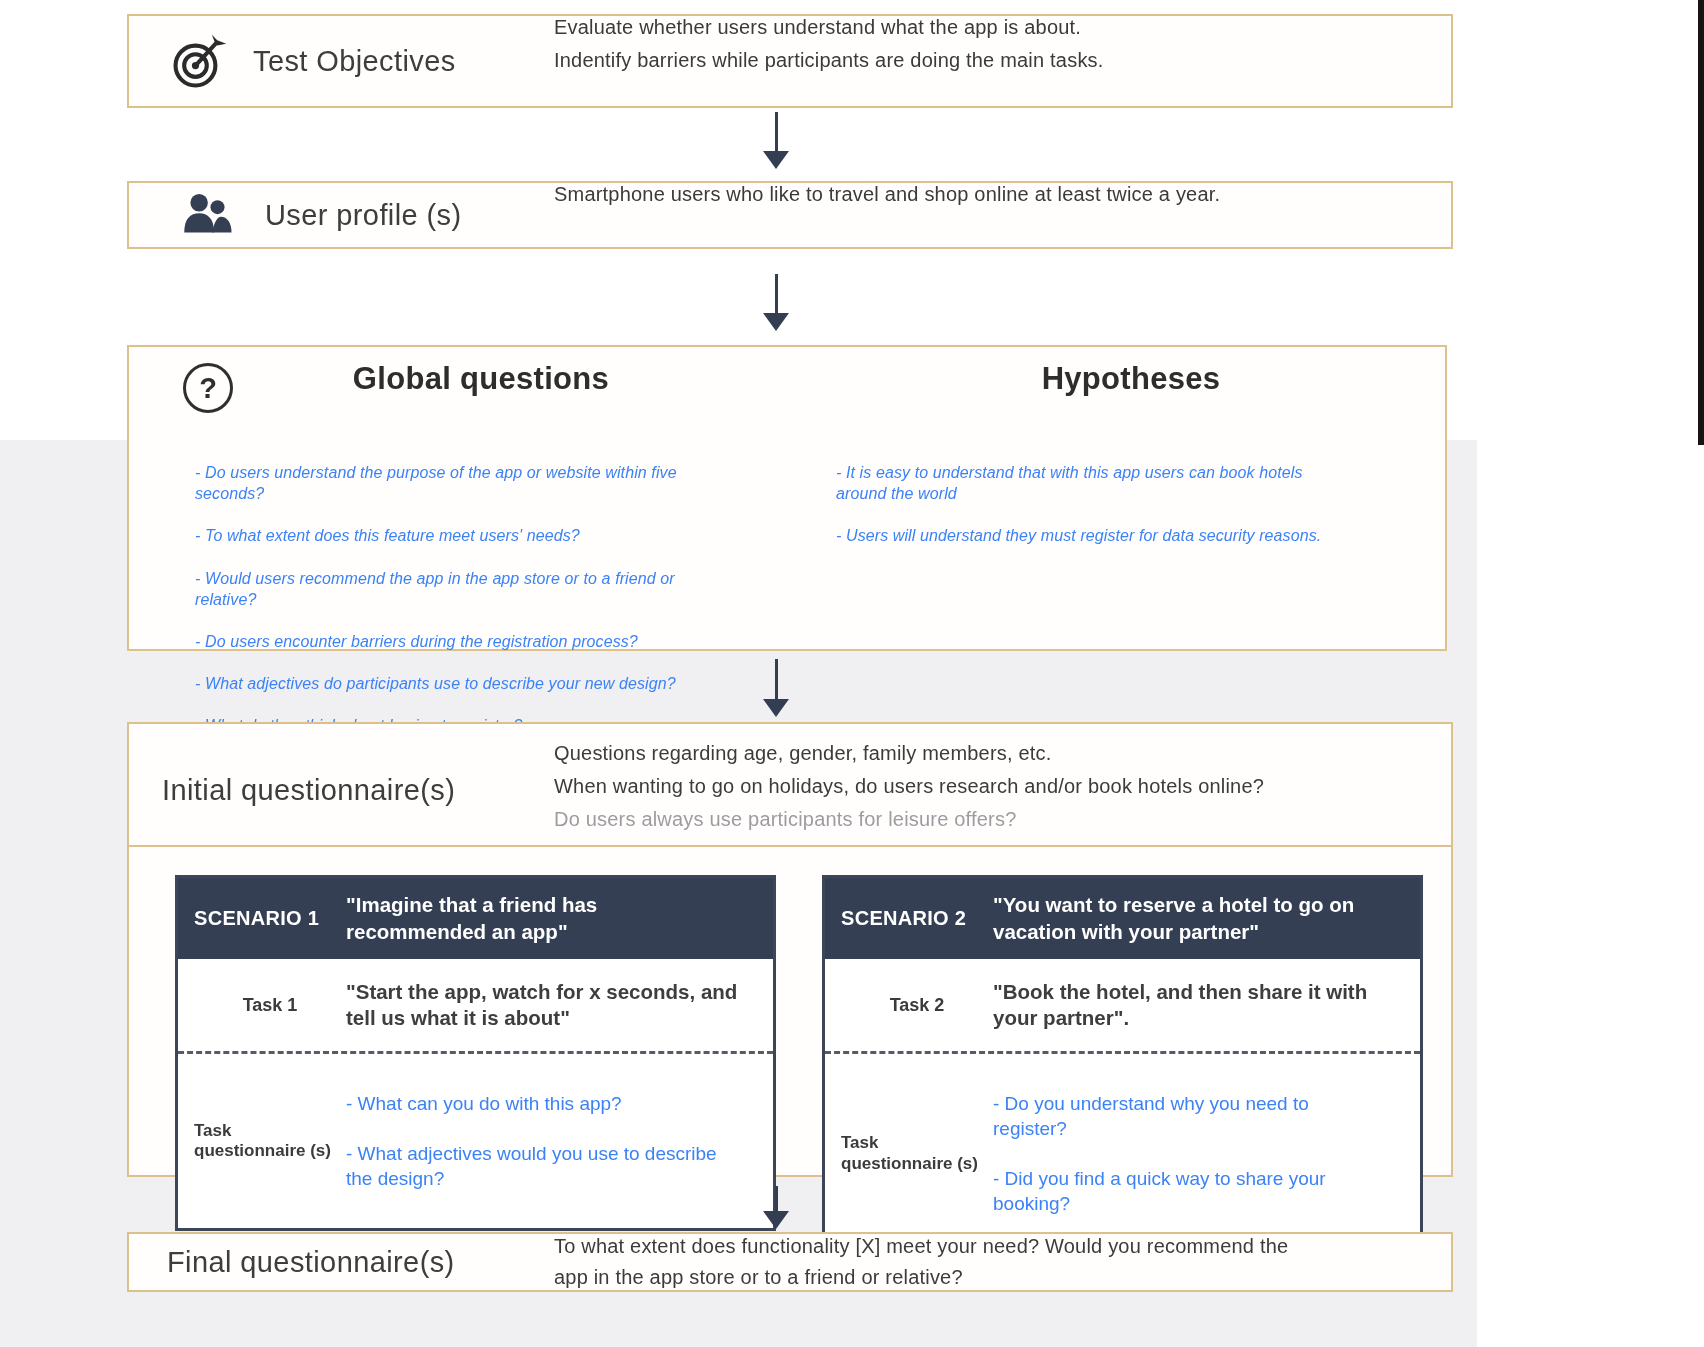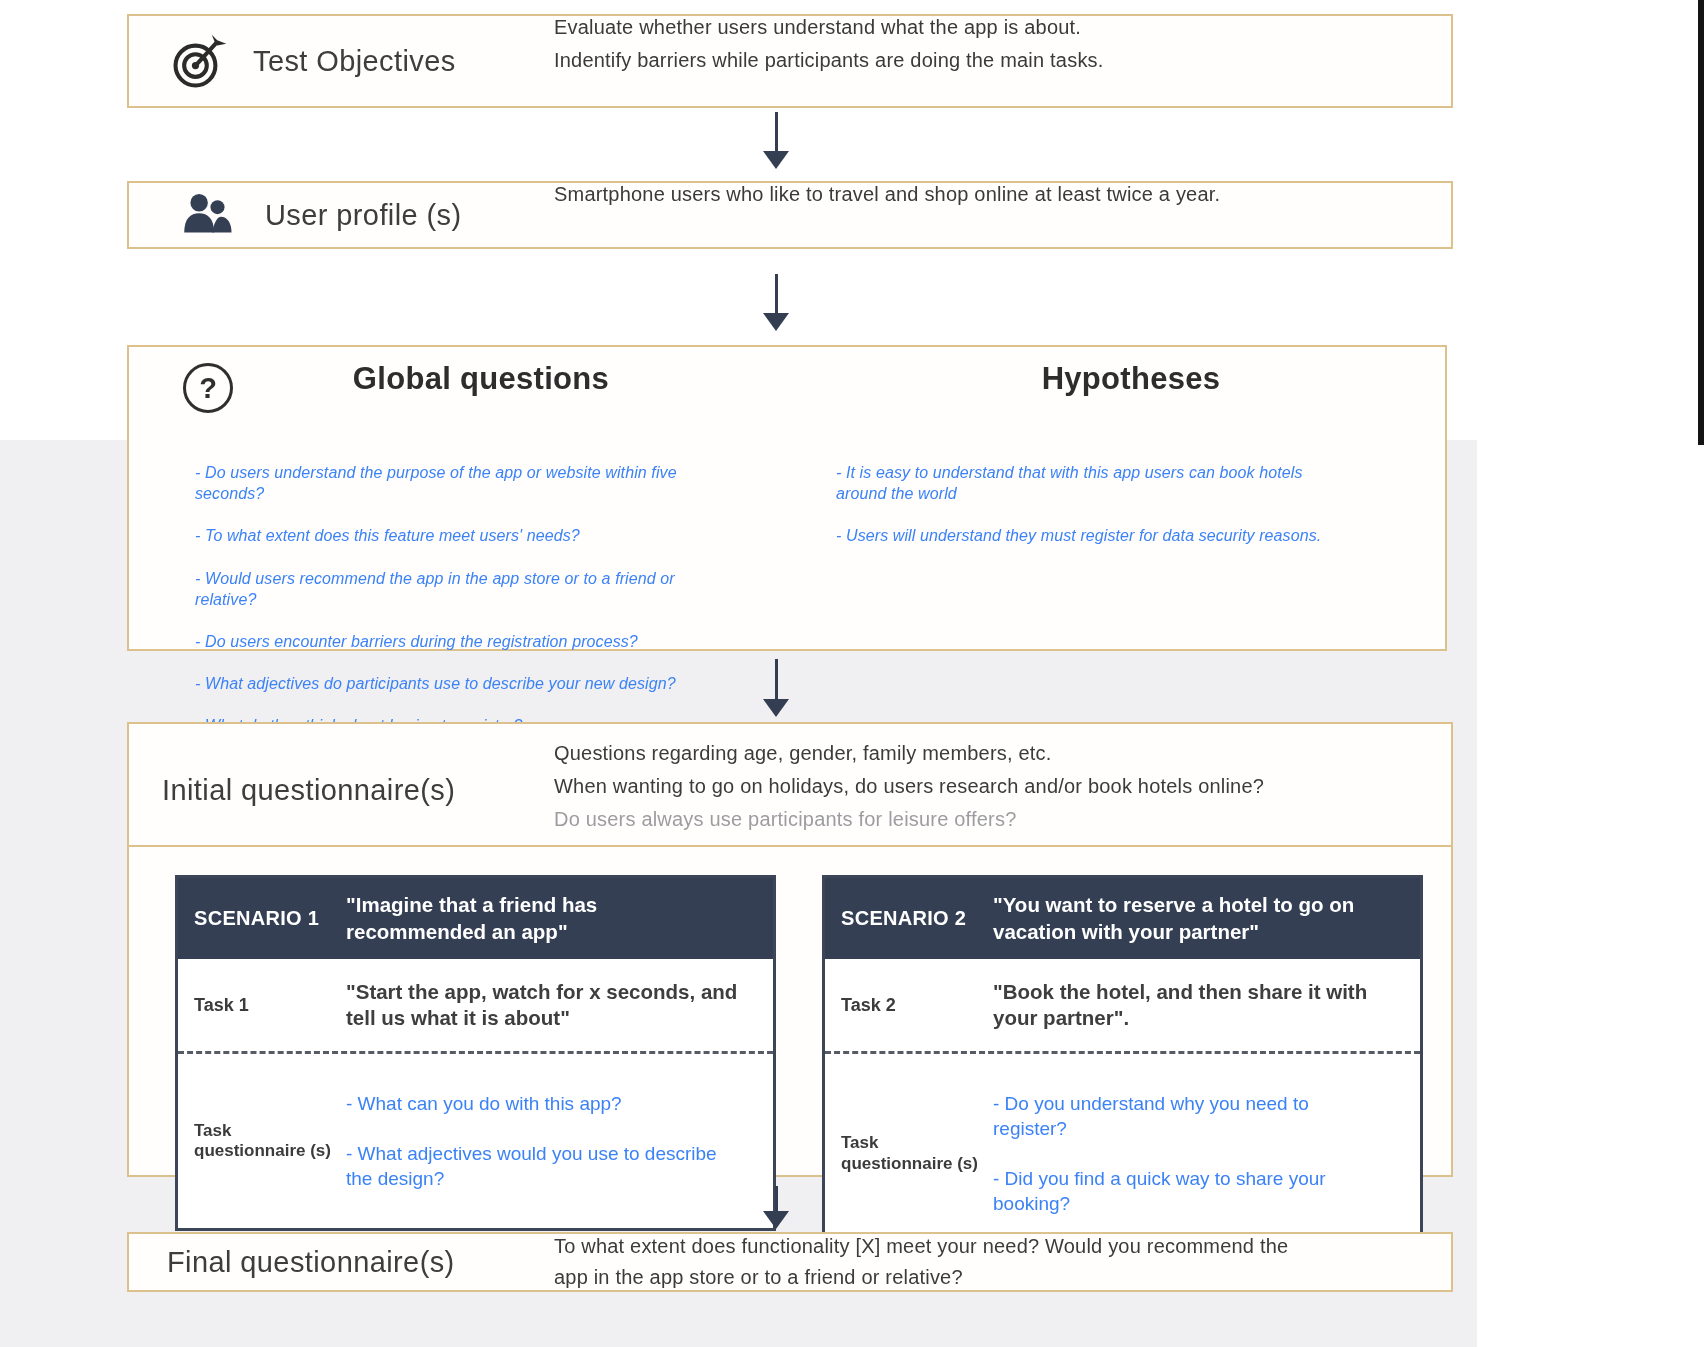--- a/index.html
+++ b/index.html
@@ -66,21 +66,21 @@
   .t1 { left:37px;margin-left:9px; }
   .t2 { left:693px; }
   .sc-head {
     background:#343f54; color:#ffffff; min-height:81px; box-sizing:border-box;
     display:grid; grid-template-columns:152px 1fr; align-items:center; padding:12px 16px;
   }
   .sc-label { font-size:20px; font-weight:700; letter-spacing:0.3px; }
   .sc-quote { font-size:20.5px; font-weight:700; line-height:1.27; white-space:pre-line; }
   .sc-row { display:grid; grid-template-columns:152px 1fr; align-items:center; padding:12px 16px; box-sizing:border-box; background:#ffffff; }
   .row-task { min-height:92px; }
-  .task-label { font-size:18px; font-weight:600; color:#3b3b3b; }
+  .task-label { font-size:18px; font-weight:600; color:#3b3b3b;text-align:center; }
   .task-text { font-size:20.5px; font-weight:700; color:#3e3e3e; line-height:1.27; white-space:pre-line; }
   .sc-divider { border-top:3px dashed #565b66; height:0; }
   .row-q { min-height:103px; }
   .q-label { font-size:17px; font-weight:600; color:#3b3b3b; line-height:1.2; }
   .q-items { font-size:19px; color:#3b82f6; line-height:1.32; white-space:pre-line; }
 
   
   .box6 { top:1232px; height:60px;padding-left:24px; }
   .b6-title { position:absolute; left:38px; top:50%; transform:translateY(-50%); font-size:29px; letter-spacing:0.4px; }
   .b6-text { position:absolute; left:425px; top:50%; transform:translateY(-50%); font-size:20px; line-height:31px; color:#3b3b3b; white-space:pre-line; letter-spacing:0.2px; }

